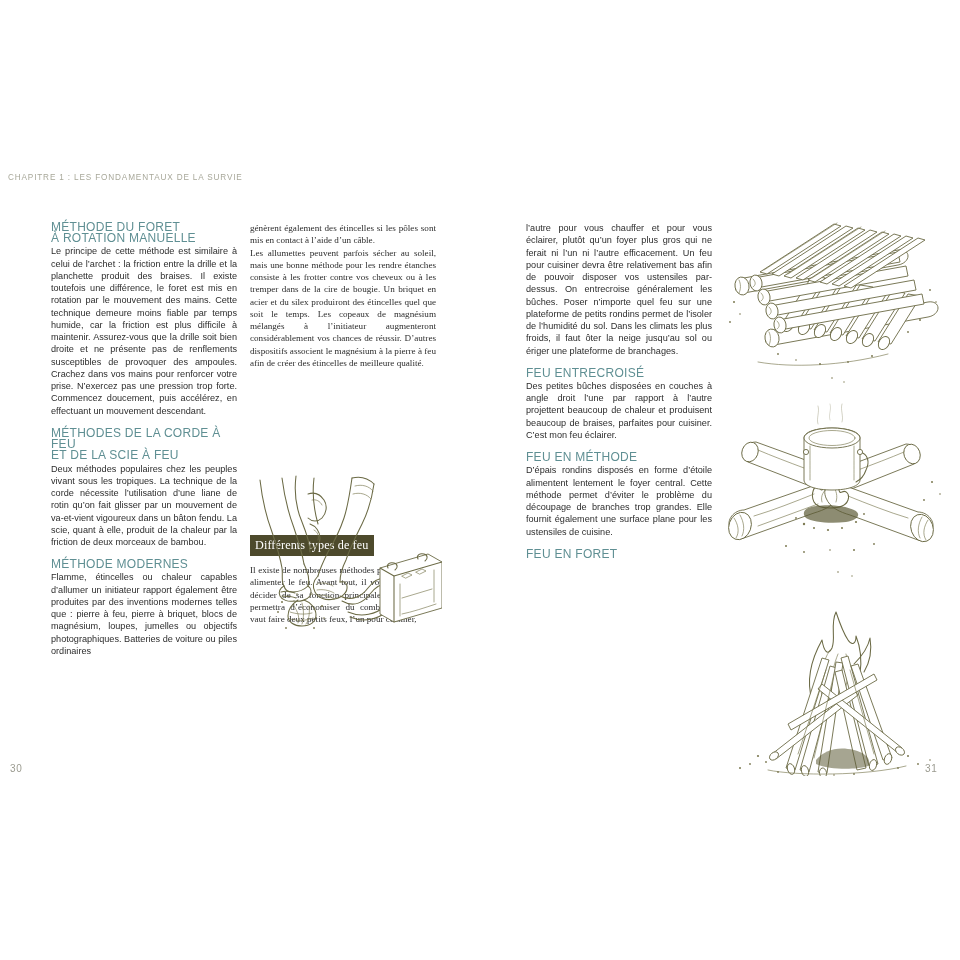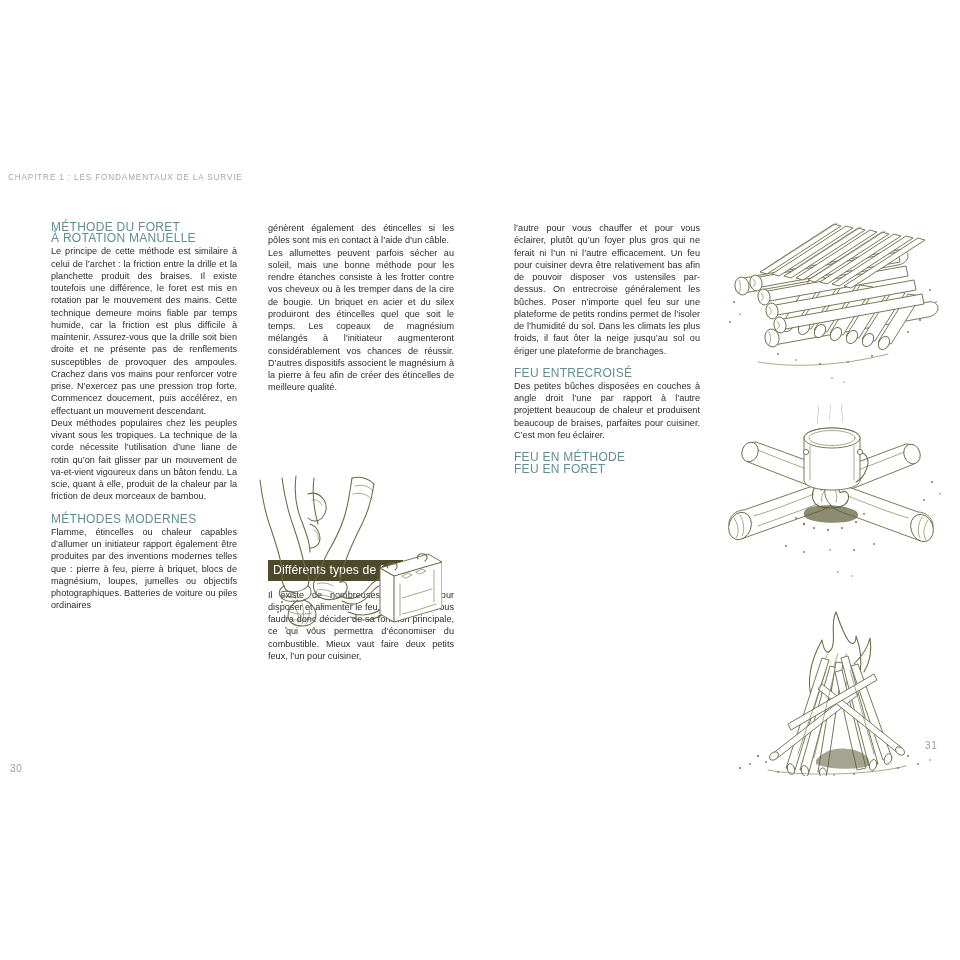--- a/index.html
+++ b/index.html
@@ -43,22 +43,22 @@
     width: 186px;
     font-size: 9.15px;
     line-height: 12.25px;
     color: #2d2d2d;
     text-align: justify;
     text-justify: inter-word;
     -webkit-hyphens: none;
     hyphens: none;
   }
   #col-1 { left: 51px; }
-  #col-2 { left: 268px; }
-  #col-3 { left: 514px; }
+  #col-2 { left: 250px; font-family: Liberation Serif, serif; }
+  #col-3 { left: 526px; }
 
   .subhead {
     color: #5f8f93;
     font-size: 12px;
     letter-spacing: 0.28px;
     line-height: 11.2px;
     font-weight: 400;
     text-align: left;
     margin: 0 0 1px 0;
     white-space: pre-line;
@@ -82,21 +82,21 @@
     margin: 0 0 8px 0;
   }
 
   .folio {
     position: absolute;
     font-size: 10px;
     color: #9b9b90;
     letter-spacing: 0.6px;
   }
   #folio-left  { left: 10px;  top: 763px; }
-  #folio-right { left: 925px; top: 740px; }
+  #folio-right { left: 925px; top: 763px; }
 
   
   .illus {
     position: absolute;
   }
   .illus svg { display: block; }
 
   #illus-battery   { left: 252px; top: 472px; width: 190px; height: 158px; }
   #illus-platform  { left: 722px; top: 216px; width: 224px; height: 176px; }
   #illus-star      { left: 718px; top: 400px; width: 230px; height: 186px; }
@@ -112,38 +112,41 @@
 <body>
 
 <div id="spread">
 
   <div class="running-header">CHAPITRE 1 : LES FONDAMENTAUX DE LA SURVIE</div>
 
   <div class="col" id="col-1">
     <div class="subhead">MÉTHODE DU FORET
 À ROTATION MANUELLE</div>
     <p class="para">Le principe de cette méthode est similaire à celui de l’archet : la friction entre la drille et la planchette produit des braises. Il existe toutefois une différence, le foret est mis en rotation par le mouvement des mains. Cette technique demeure moins fiable par temps humide, car la friction est plus difficile à maintenir. Assurez-vous que la drille soit bien droite et ne présente pas de renflements susceptibles de provoquer des ampoules. Crachez dans vos mains pour renforcer votre prise. N’exercez pas une pression trop forte. Commencez doucement, puis accélérez, en effectuant un mouvement descendant.</p>
+    <div class="subhead">MÉTHODES DE LA CORDE À FEU
+ET DE LA SCIE À FEU</div>
     <p class="para">Deux méthodes populaires chez les peuples vivant sous les tropiques. La technique de la corde nécessite l’utilisation d’une liane de rotin qu’on fait glisser par un mouvement de va-et-vient vigoureux dans un bâton fendu. La scie, quant à elle, produit de la chaleur par la friction de deux morceaux de bambou.</p>
-    <div class="subhead">MÉTHODES MODERNES</div>
+    <div class="subhead">MÉTHODE MODERNES</div>
     <p class="para">Flamme, étincelles ou chaleur capables d’allumer un initiateur rapport également être produites par des inventions modernes telles que : pierre à feu, pierre à briquet, blocs de magnésium, loupes, jumelles ou objectifs photographiques. Batteries de voiture ou piles ordinaires</p>
   </div>
 
   <div class="col" id="col-2">
     <p class="para">génèrent également des étincelles si les pôles sont mis en contact à l’aide d’un câble.</p>
     <p class="para">Les allumettes peuvent parfois sécher au soleil, mais une bonne méthode pour les rendre étanches consiste à les frotter contre vos cheveux ou à les tremper dans de la cire de bougie. Un briquet en acier et du silex produiront des étincelles quel que soit le temps. Les copeaux de magnésium mélangés à l’initiateur augmenteront considérablement vos chances de réussir. D’autres dispositifs associent le magnésium à la pierre à feu afin de créer des étincelles de meilleure qualité.</p>
     <div style="height:166px"></div>
     <div class="ribbon">Différents types de feu</div>
     <p class="para">Il existe de nombreuses méthodes pour disposer et alimenter le feu. Avant tout, il vous faudra donc décider de sa fonction principale, ce qui vous permettra d’économiser du combustible. Mieux vaut faire deux petits feux, l’un pour cuisiner,</p>
   </div>
 
   <div class="col" id="col-3">
     <p class="para">l’autre pour vous chauffer et pour vous éclairer, plutôt qu’un foyer plus gros qui ne ferait ni l’un ni l’autre efficacement. Un feu pour cuisiner devra être relativement bas afin de pouvoir disposer vos ustensiles par-dessus. On entrecroise généralement les bûches. Poser n’importe quel feu sur une plateforme de petits rondins permet de l’isoler de l’humidité du sol. Dans les climats les plus froids, il faut ôter la neige jusqu’au sol ou ériger une plateforme de branchages.</p>
     <div class="subhead">FEU ENTRECROISÉ</div>
     <p class="para">Des petites bûches disposées en couches à angle droit l’une par rapport à l’autre projettent beaucoup de chaleur et produisent beaucoup de braises, parfaites pour cuisiner. C’est mon feu éclairer.</p>
     <div class="subhead">FEU EN MÉTHODE</div>
+    <p class="para">D’épais rondins disposés en forme d’étoile alimentent lentement le foyer central. Cette méthode permet d’éviter le problème du découpage de branches trop grandes. Elle fournit également une surface plane pour les ustensiles de cuisine.</p>
     <div class="subhead">FEU EN FORET</div>
   </div>
 
   <div class="illus" id="illus-battery">
     <svg viewBox="0 0 190 158" width="190" height="158">
 
       <path class="ink" d="M8 8 C10 26 14 44 20 60 C24 72 28 84 30 96 C31 104 29 110 32 114"></path>
       <path class="ink" d="M30 6 C32 22 36 40 42 56 C46 68 50 80 52 92"></path>
 
       <path class="ink" d="M32 114 C33 118 35 120 40 120 C46 120 52 118 56 114"></path>

